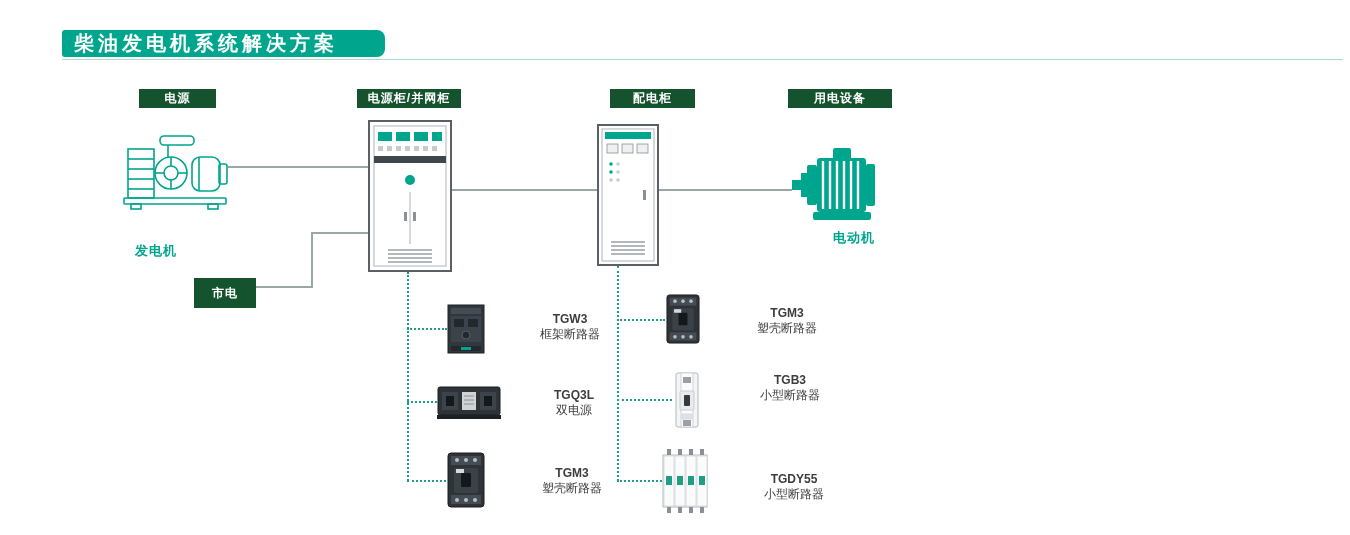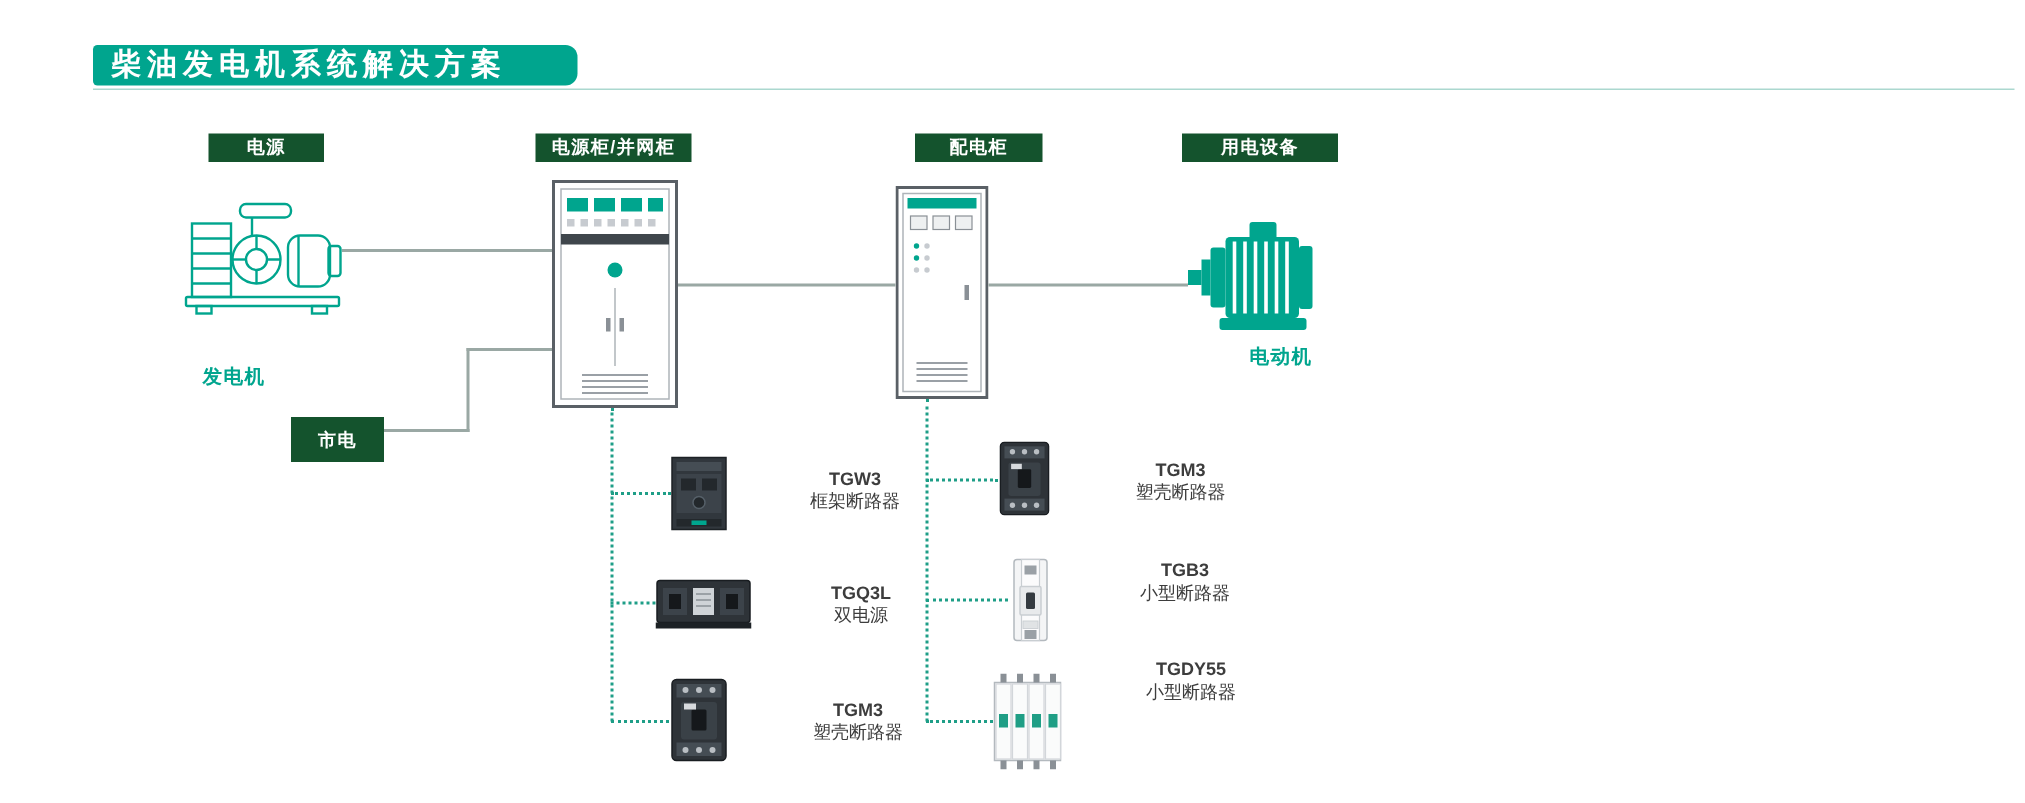--- a/index.html
+++ b/index.html
@@ -276,18 +276,18 @@
       <rect x="5" y="0" width="4" height="6" fill="#8A9096"></rect>
       <rect x="16" y="0" width="4" height="6" fill="#8A9096"></rect>
       <rect x="27" y="0" width="4" height="6" fill="#8A9096"></rect>
       <rect x="38" y="0" width="4" height="6" fill="#8A9096"></rect>
       <rect x="5" y="58" width="4" height="6" fill="#8A9096"></rect>
       <rect x="16" y="58" width="4" height="6" fill="#8A9096"></rect>
       <rect x="27" y="58" width="4" height="6" fill="#8A9096"></rect>
       <rect x="38" y="58" width="4" height="6" fill="#8A9096"></rect>
     </svg>
   </div>
-  <div class="product-label" style="left:710px; top:439px;">
+  <div class="product-label" style="left:710px; top:472px;">
     <span class="pname">TGDY55</span>
     <span class="pdesc">小型断路器</span>
   </div>
 
 </div>
 
 </body></html>

